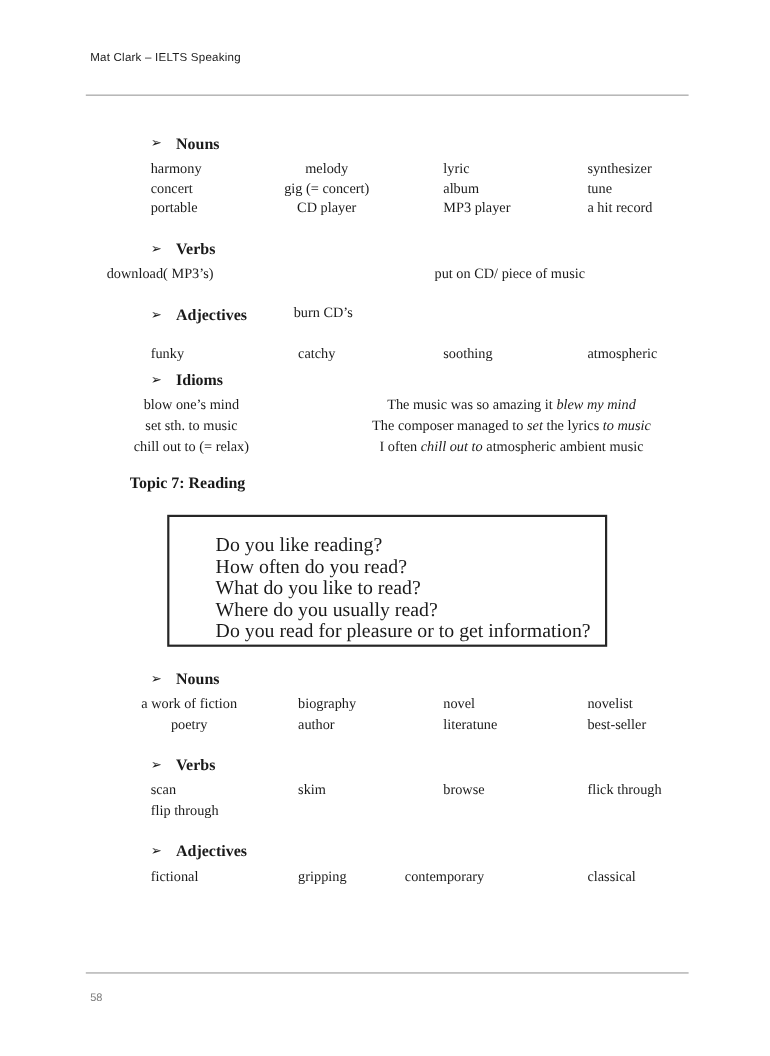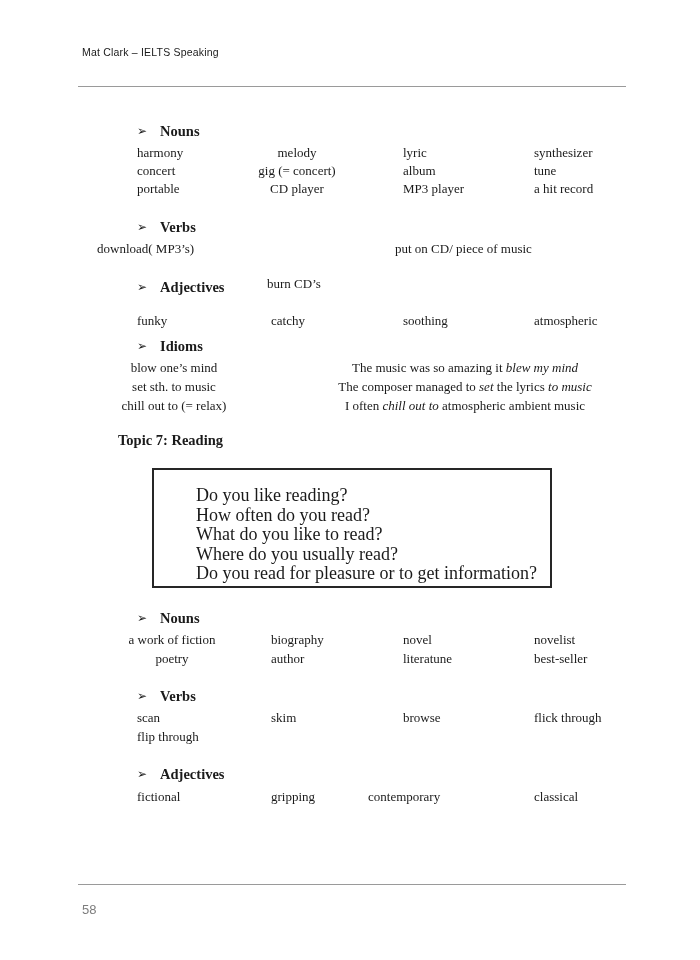--- a/index.html
+++ b/index.html
@@ -42,21 +42,21 @@
     top: 884px;
     width: 548px;
     height: 1px;
     background: #9a9a9a;
   }
   .folio {
     position: absolute;
     left: 82px;
     top: 902px;
     font-family: "Liberation Sans", "DejaVu Sans", sans-serif;
-    font-size: 13px;
+    font-size: 10px;
     color: #7d7d7d;
   }
 
   
   .content {
     position: absolute;
     left: 0;
     top: 0;
     width: 700px;
   }

